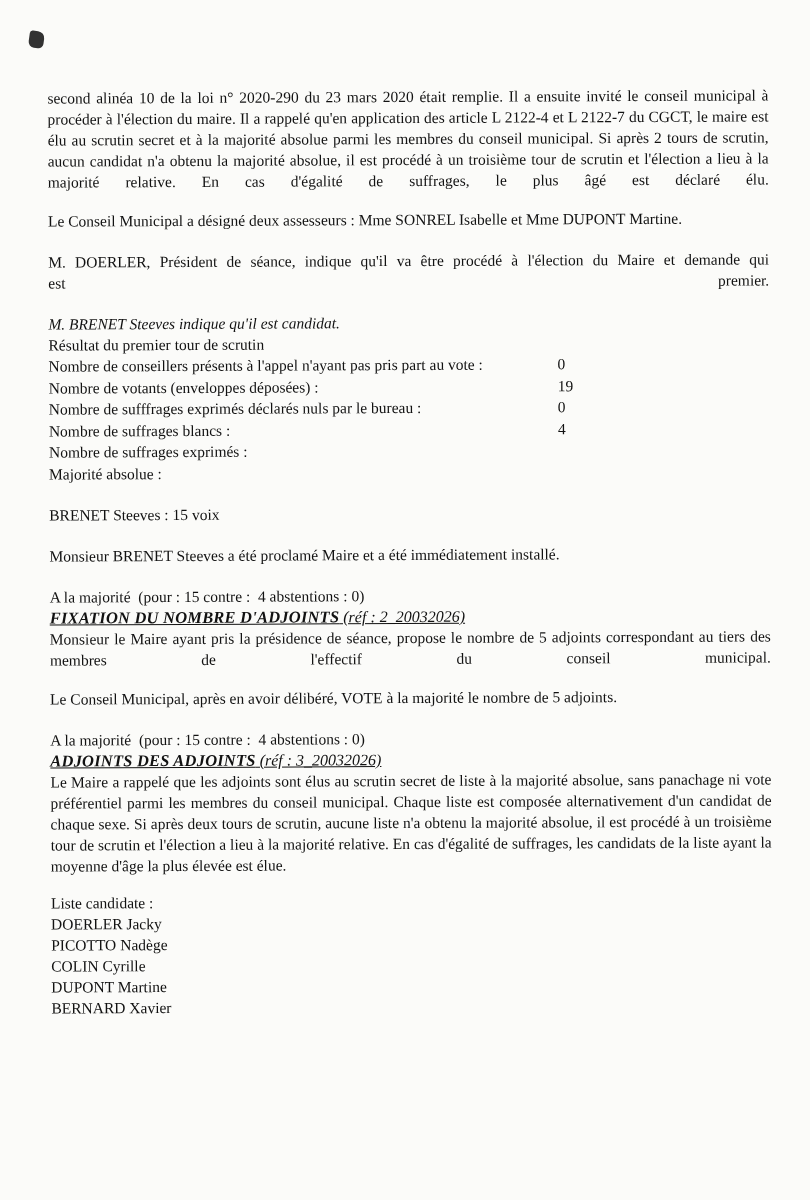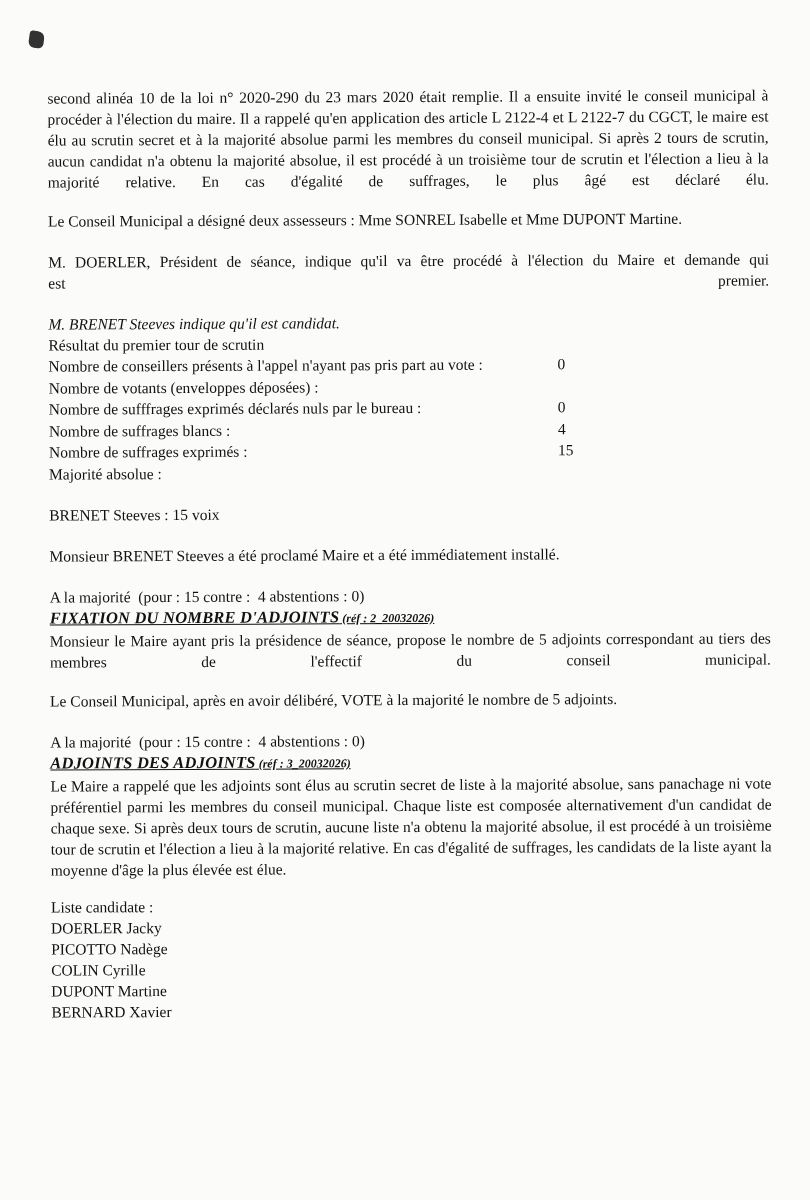--- a/index.html
+++ b/index.html
@@ -52,22 +52,22 @@
     margin: 0;
   }
   .section-title {
     font-weight: bold;
     font-style: italic;
     font-size: 16.5px;
     letter-spacing: .2px;
   }
   .section-ref {
     font-style: italic;
-    font-weight: bold;
-    font-size: 12px;
+    font-weight: normal;
+    font-size: 16px;
   }
   .results { margin: 0; }
   .result-row {
     display: grid;
     grid-template-columns: 509px 1fr;
     line-height: 21.5px;
   }
   .result-label { padding-right: 6px; }
   .result-value { text-align: left; }
   .candidate-list { margin: 0; padding: 0; list-style: none; }
@@ -96,32 +96,32 @@
 
   <p class="para">Résultat du premier tour de scrutin</p>
 
   <div class="results">
     <div class="result-row">
       <span class="result-label">Nombre de conseillers présents à l'appel n'ayant pas pris part au vote :</span>
       <span class="result-value">0</span>
     </div>
     <div class="result-row">
       <span class="result-label">Nombre de votants (enveloppes déposées) :</span>
+      <span class="result-value">19</span>
     </div>
     <div class="result-row">
       <span class="result-label">Nombre de sufffrages exprimés déclarés nuls par le bureau :</span>
       <span class="result-value">0</span>
     </div>
     <div class="result-row">
       <span class="result-label">Nombre de suffrages blancs :</span>
       <span class="result-value">4</span>
     </div>
     <div class="result-row">
       <span class="result-label">Nombre de suffrages exprimés :</span>
-      <span class="result-value">15</span>
     </div>
     <div class="result-row">
       <span class="result-label">Majorité absolue :</span>
     </div>
   </div>
 
   <p class="para sp-20">BRENET Steeves : 15 voix</p>
 
   <p class="para sp-20">Monsieur BRENET Steeves a été proclamé Maire et a été immédiatement installé.</p>
 

